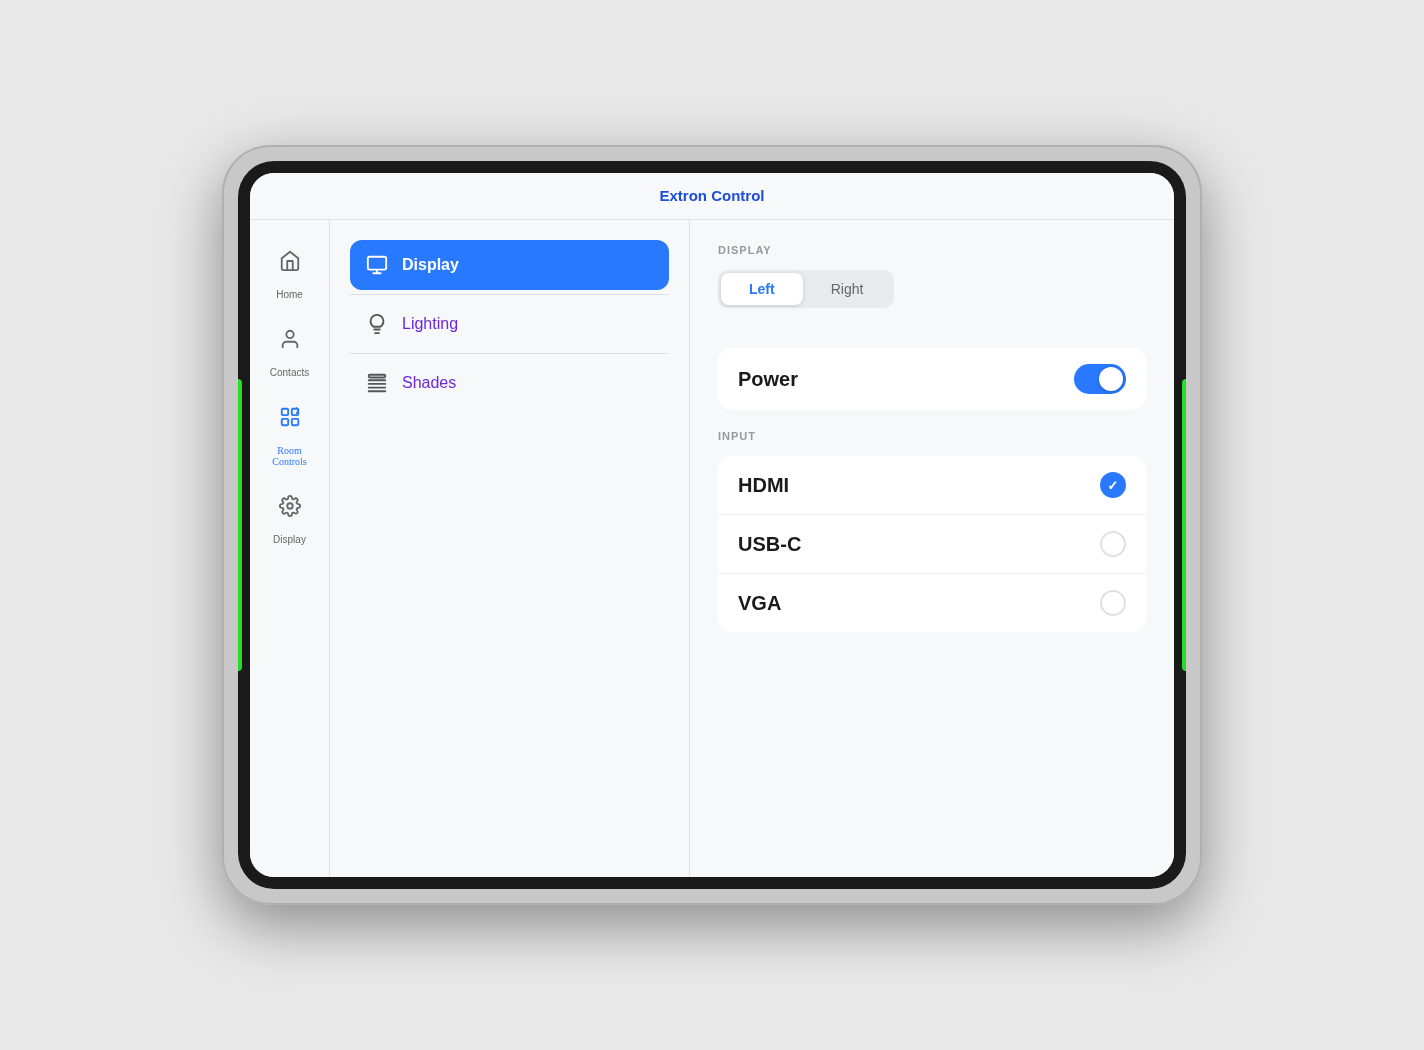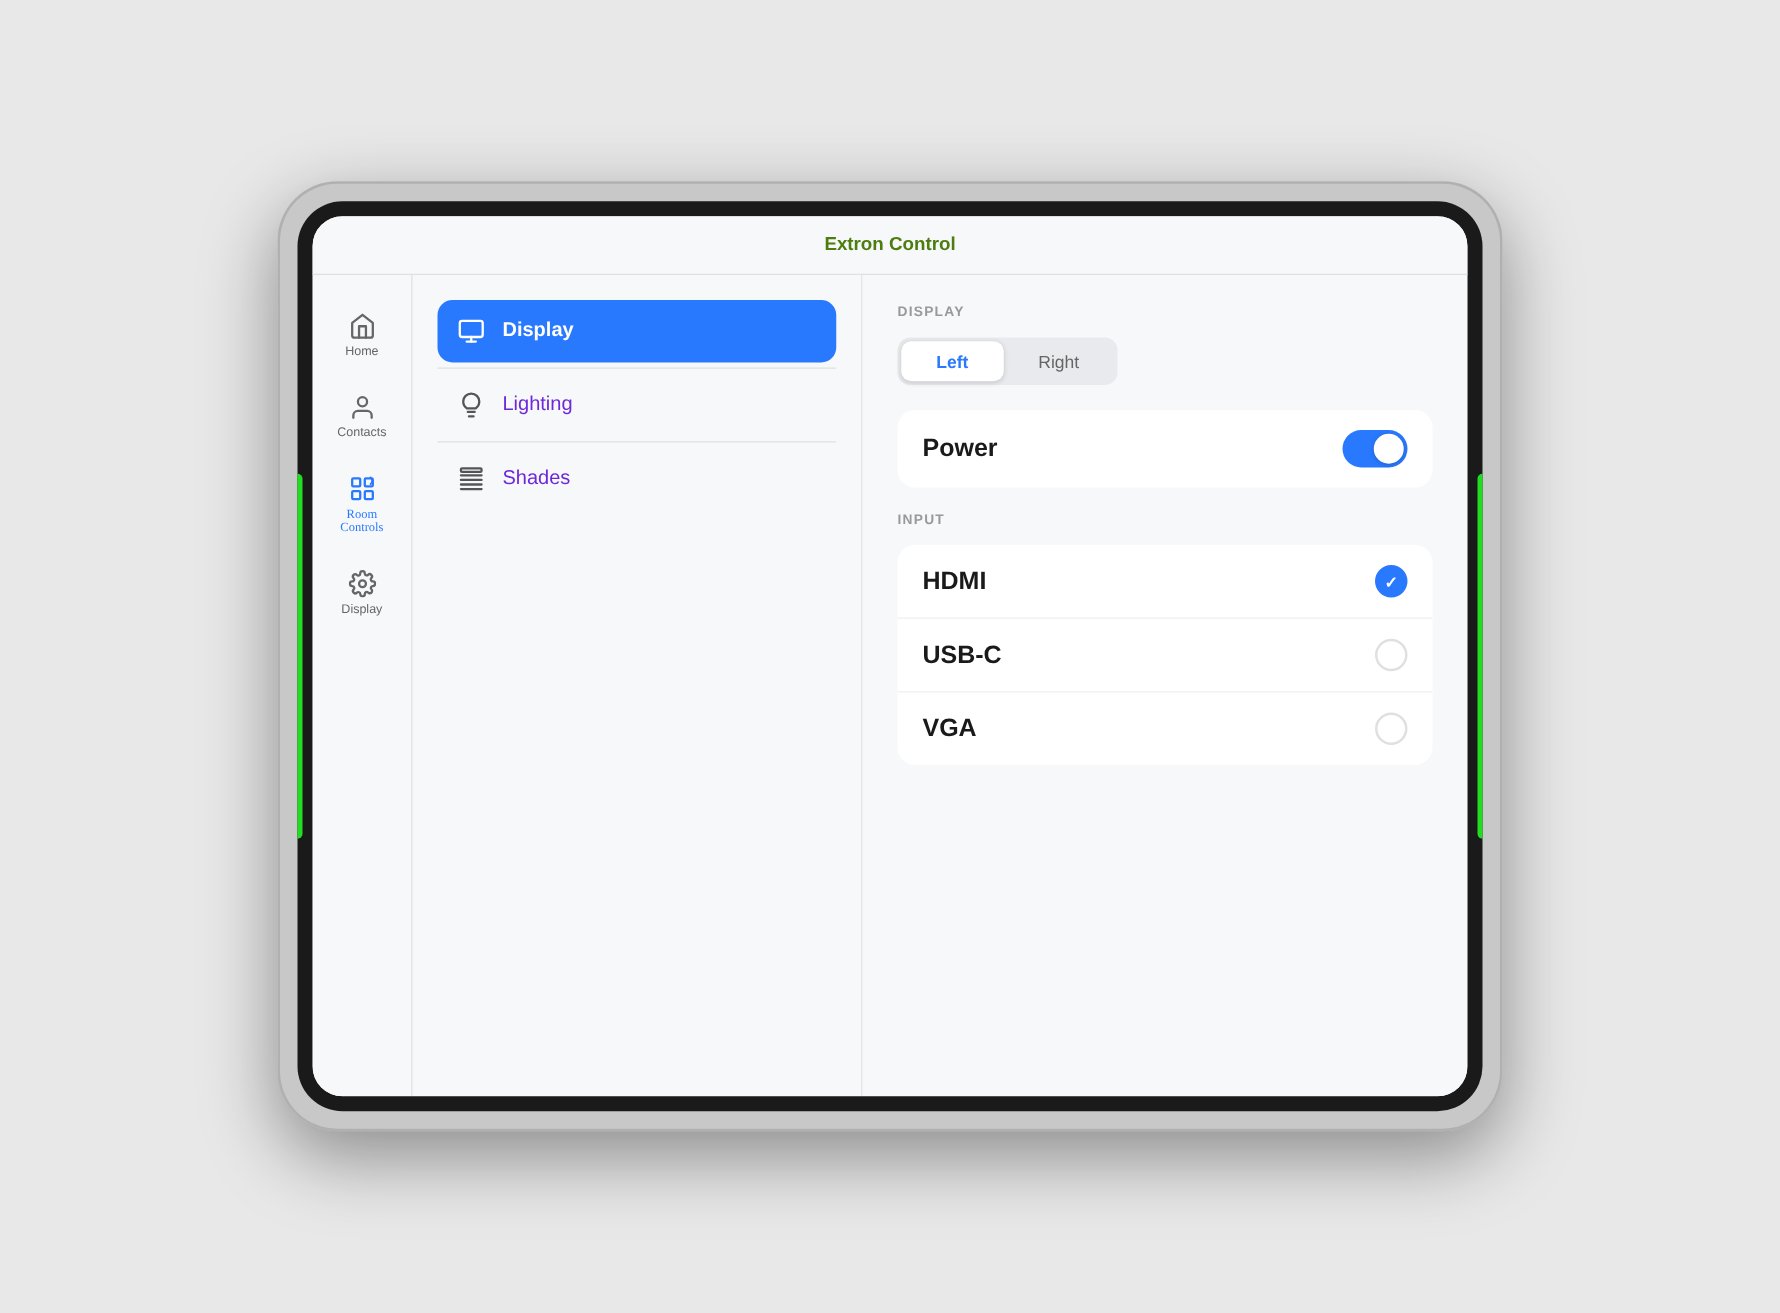--- a/index.html
+++ b/index.html
@@ -71,21 +71,21 @@
       background: #f7f8fa;
       text-align: center;
       padding: 14px;
       border-bottom: 1px solid #e0e0e0;
       flex-shrink: 0;
     }
 
     .header-title {
       font-size: 15px;
       font-weight: 600;
-      color: #4d7c0f;
+      color: #1d4ed8;
     }
 
     
     .main {
       display: flex;
       flex: 1;
       overflow: hidden;
     }
 
     
@@ -98,21 +98,21 @@
       align-items: center;
       padding-top: 20px;
       gap: 8px;
       flex-shrink: 0;
     }
 
     .sidebar-item {
       display: flex;
       flex-direction: column;
       align-items: center;
-      gap: 4px;
+      gap: 17px;
       padding: 10px 8px;
       border-radius: 12px;
       cursor: pointer;
       width: 70px;
     }
 
     .sidebar-item.active {
       
     }
 
@@ -214,21 +214,21 @@
       margin-bottom: 14px;
     }
 
     
     .toggle-group {
       display: flex;
       background: #e8eaed;
       border-radius: 10px;
       padding: 3px;
       width: fit-content;
-      margin-bottom: 20px;
+      margin-bottom: 40px;
     }
 
     .toggle-btn {
       padding: 8px 28px;
       border-radius: 8px;
       border: none;
       cursor: pointer;
       font-size: 14px;
       font-weight: 500;
       transition: all 0.2s;

